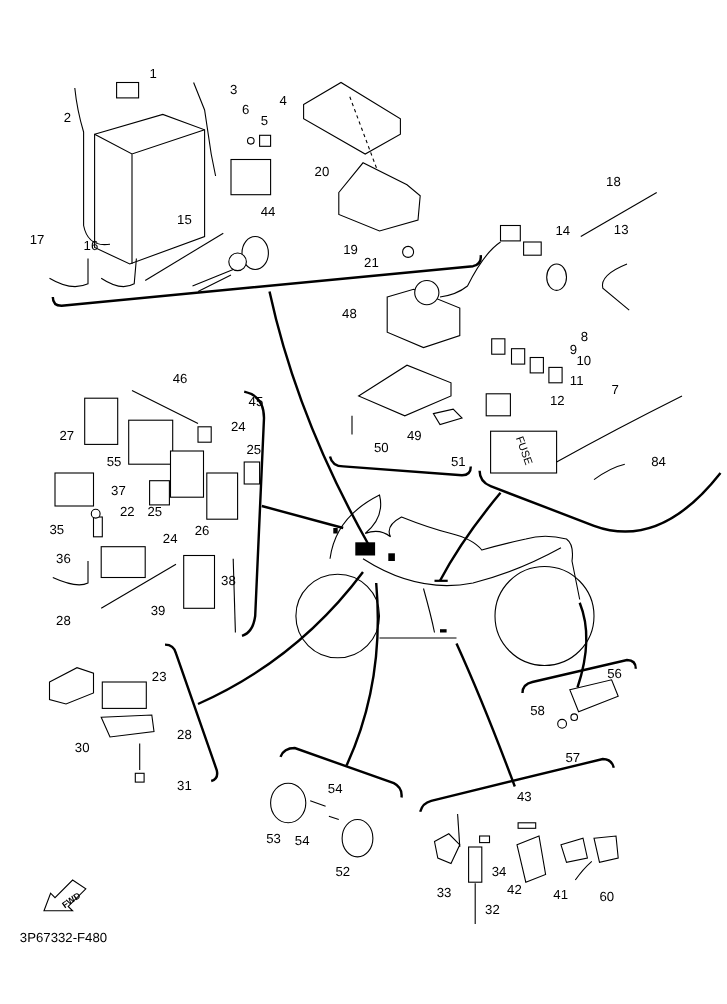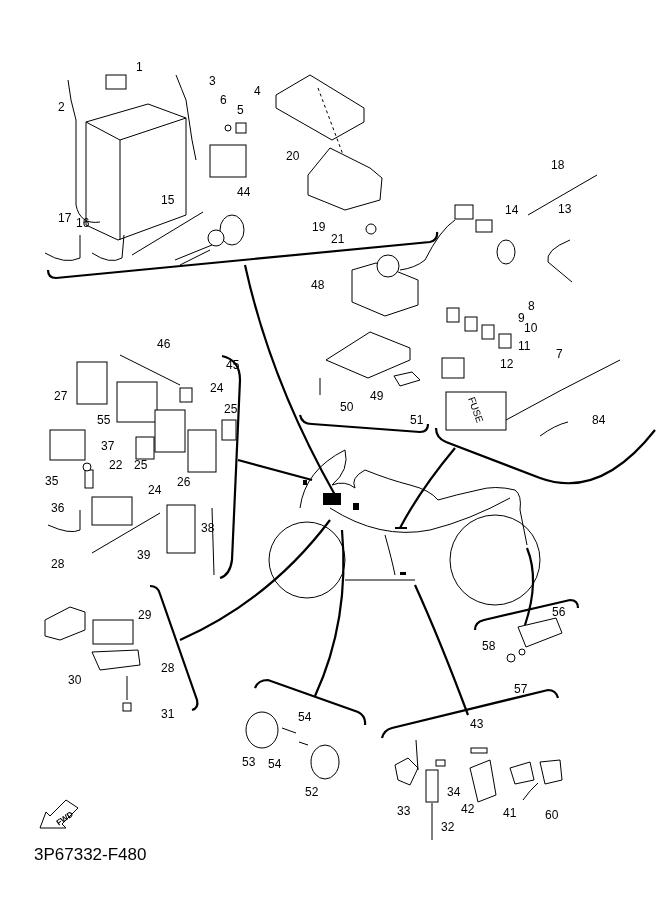--- a/index.html
+++ b/index.html
@@ -1,19 +1,19 @@
 <!DOCTYPE html>
 <html><head>
 <meta charset="utf-8">
 <style>
   html, body { margin:0; padding:0; background:#ffffff; }
   body { width:661px; height:913px; position:relative; overflow:hidden; font-family:"Liberation Sans", sans-serif; }
   #diagram { position:absolute; left:0; top:0; width:661px; height:913px; }
   .lbl { position:absolute; font-size:12px; color:#000; line-height:12px; white-space:nowrap; }
-  .code { position:absolute; left:34px; top:845px; font-size:17px; color:#000; }
+  .code { position:absolute; left:18px; top:845px; font-size:12px; color:#000; }
   .ln { stroke:#000; fill:none; stroke-width:1; }
   .thick { stroke:#000; fill:none; stroke-width:2.2; }
   .part { stroke:#000; fill:#fff; stroke-width:1; }
   .dk { fill:#000; }
 </style>
 </head>
 <body>
 
 <svg id="diagram" viewBox="0 0 661 913" xmlns="http://www.w3.org/2000/svg">
 
@@ -178,35 +178,35 @@
 <span class="lbl" style="left:556px;top:348px">7</span>
 <span class="lbl" style="left:528px;top:300px">8</span>
 <span class="lbl" style="left:518px;top:312px">9</span>
 <span class="lbl" style="left:524px;top:322px">10</span>
 <span class="lbl" style="left:518px;top:340px">11</span>
 <span class="lbl" style="left:500px;top:358px">12</span>
 <span class="lbl" style="left:558px;top:203px">13</span>
 <span class="lbl" style="left:505px;top:204px">14</span>
 <span class="lbl" style="left:161px;top:194px">15</span>
 <span class="lbl" style="left:76px;top:217px">16</span>
-<span class="lbl" style="left:58px;top:212px">17</span>
+<span class="lbl" style="left:27px;top:212px">17</span>
 <span class="lbl" style="left:551px;top:159px">18</span>
 <span class="lbl" style="left:312px;top:221px">19</span>
 <span class="lbl" style="left:286px;top:150px">20</span>
 <span class="lbl" style="left:331px;top:233px">21</span>
 <span class="lbl" style="left:109px;top:459px">22</span>
 <span class="lbl" style="left:51px;top:558px">28</span>
 <span class="lbl" style="left:210px;top:382px">24</span>
 <span class="lbl" style="left:148px;top:484px">24</span>
 <span class="lbl" style="left:224px;top:403px">25</span>
 <span class="lbl" style="left:134px;top:459px">25</span>
 <span class="lbl" style="left:177px;top:476px">26</span>
 <span class="lbl" style="left:54px;top:390px">27</span>
 <span class="lbl" style="left:161px;top:662px">28</span>
-<span class="lbl" style="left:138px;top:609px">29</span>
+<span class="lbl" style="left:138px;top:609px">23</span>
 <span class="lbl" style="left:68px;top:674px">30</span>
 <span class="lbl" style="left:161px;top:708px">31</span>
 <span class="lbl" style="left:441px;top:821px">32</span>
 <span class="lbl" style="left:397px;top:805px">33</span>
 <span class="lbl" style="left:447px;top:786px">34</span>
 <span class="lbl" style="left:45px;top:475px">35</span>
 <span class="lbl" style="left:51px;top:502px">36</span>
 <span class="lbl" style="left:101px;top:440px">37</span>
 <span class="lbl" style="left:201px;top:522px">38</span>
 <span class="lbl" style="left:137px;top:549px">39</span>

